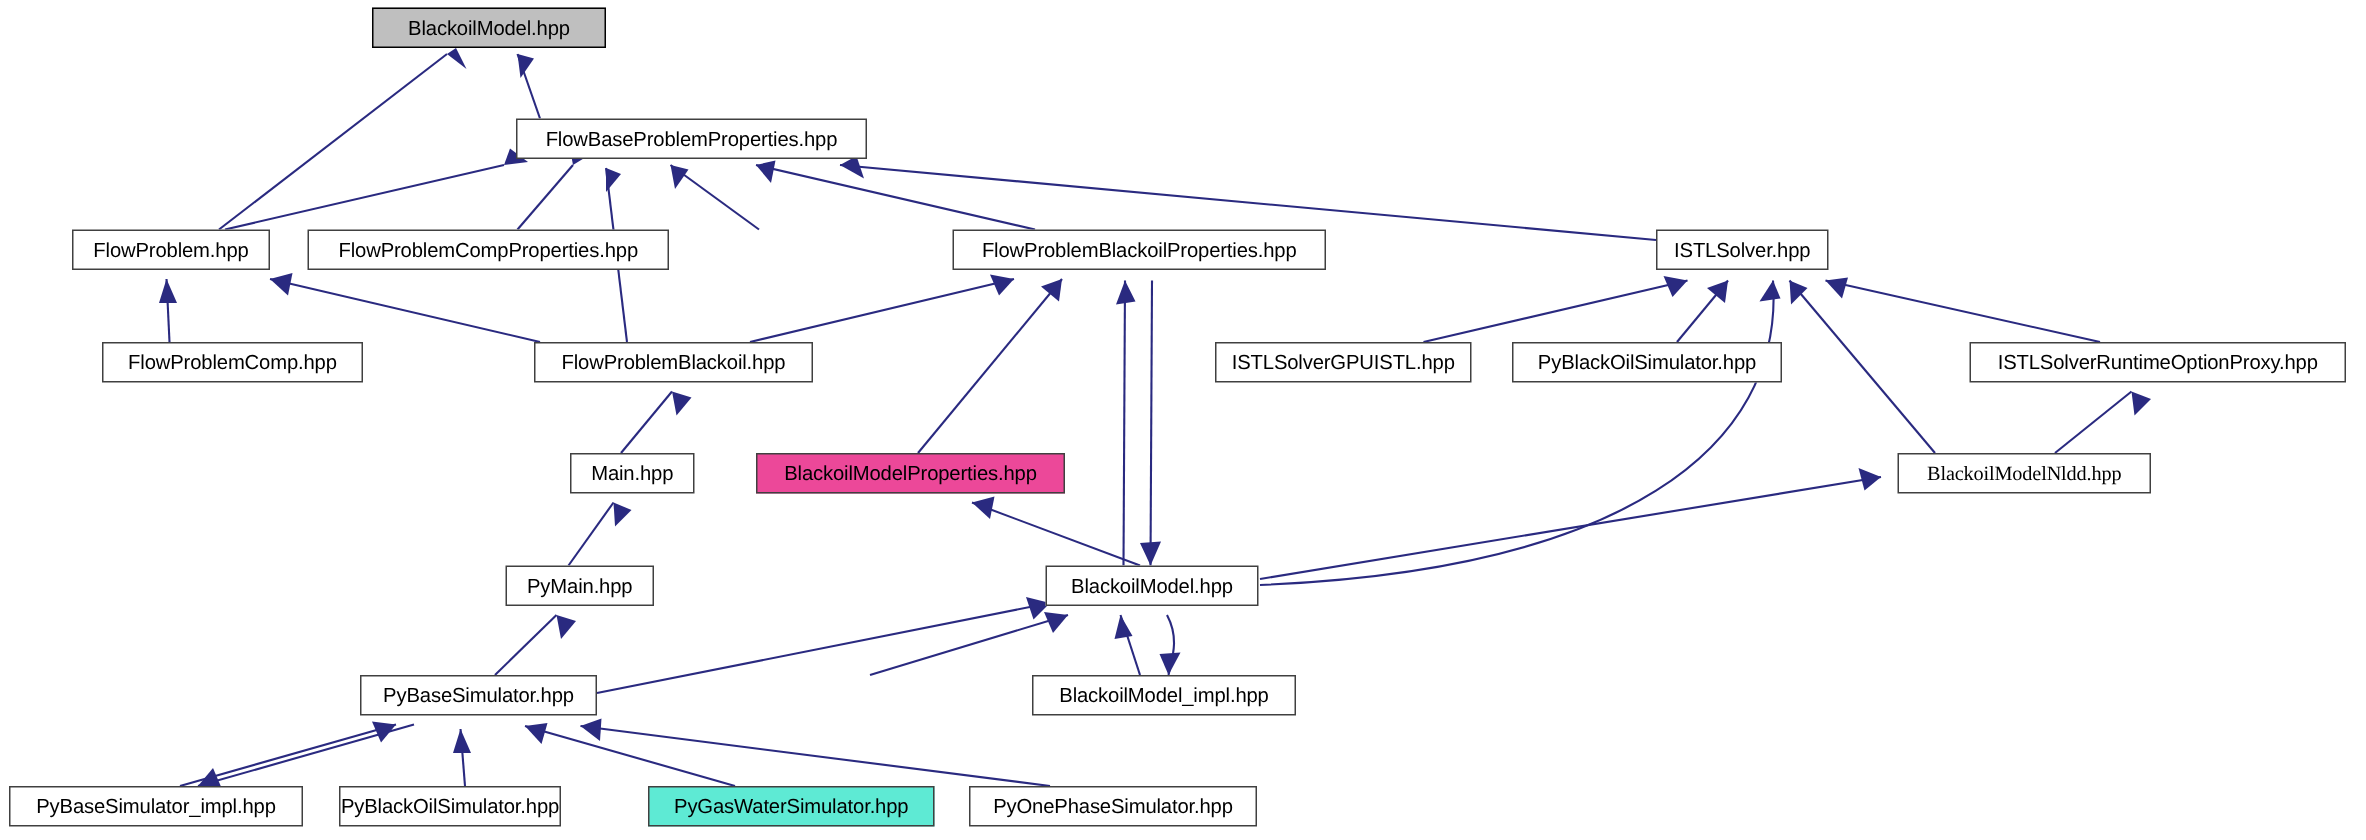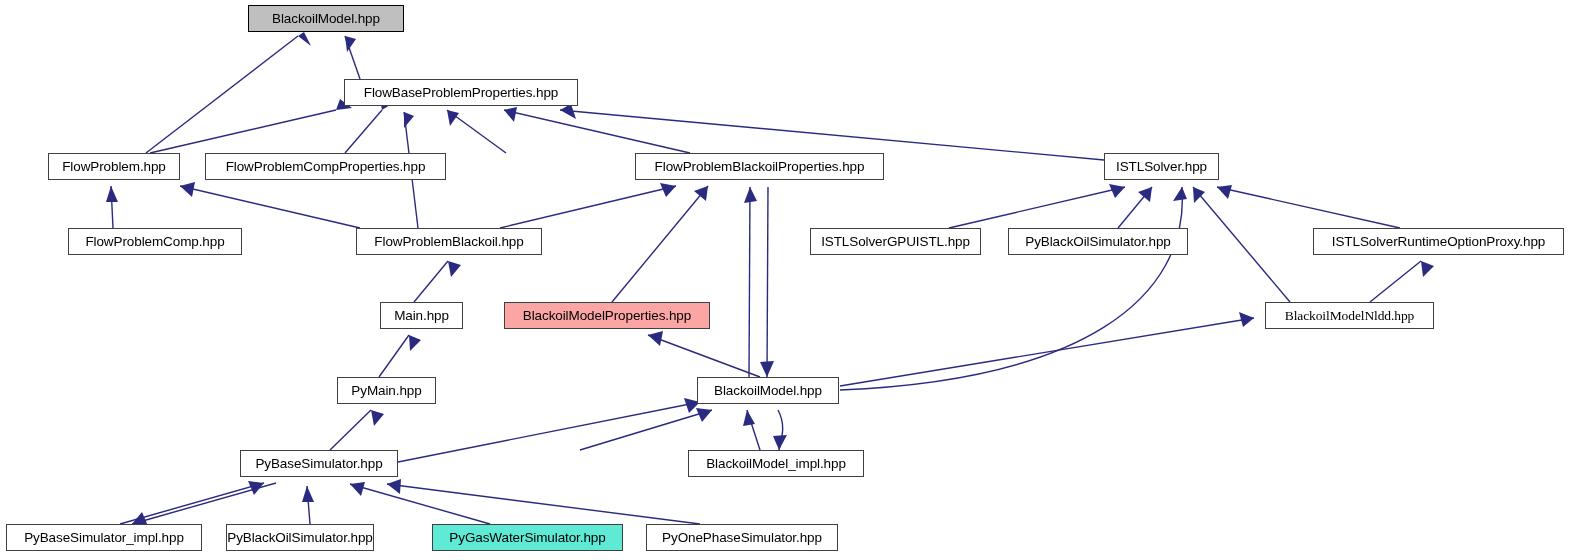--- a/index.html
+++ b/index.html
@@ -225,21 +225,21 @@
     </div>
     <div class="node-box" style="left: 1008px; top: 228px; width: 180px; height: 27px; background: rgb(255, 255, 255); border-color: rgb(64, 64, 64);">
       <span class="node-label">PyBlackOilSimulator.hpp</span>
     </div>
     <div class="node-box" style="left: 1313px; top: 228px; width: 251px; height: 27px; background: rgb(255, 255, 255); border-color: rgb(64, 64, 64);">
       <span class="node-label">ISTLSolverRuntimeOptionProxy.hpp</span>
     </div>
     <div class="node-box" style="left: 380px; top: 302px; width: 83px; height: 27px; background: rgb(255, 255, 255); border-color: rgb(64, 64, 64);">
       <span class="node-label">Main.hpp</span>
     </div>
-    <div class="node-box" style="left: 504px; top: 302px; width: 206px; height: 27px; background: #fca5a5; border-color: rgb(64, 64, 64);">
+    <div class="node-box" style="left: 504px; top: 302px; width: 206px; height: 27px; background: #ec4899; border-color: rgb(64, 64, 64);">
       <span class="node-label">BlackoilModelProperties.hpp</span>
     </div>
     <div class="node-box" style="left: 1265px; top: 302px; width: 169px; height: 27px; background: rgb(255, 255, 255); border-color: rgb(64, 64, 64); font-family: Liberation Serif, serif;">
       <span class="node-label">BlackoilModelNldd.hpp</span>
     </div>
     <div class="node-box" style="left: 337px; top: 377px; width: 99px; height: 27px; background: rgb(255, 255, 255); border-color: rgb(64, 64, 64);">
       <span class="node-label">PyMain.hpp</span>
     </div>
     <div class="node-box" style="left: 697px; top: 377px; width: 142px; height: 27px; background: rgb(255, 255, 255); border-color: rgb(64, 64, 64);">
       <span class="node-label">BlackoilModel.hpp</span>

